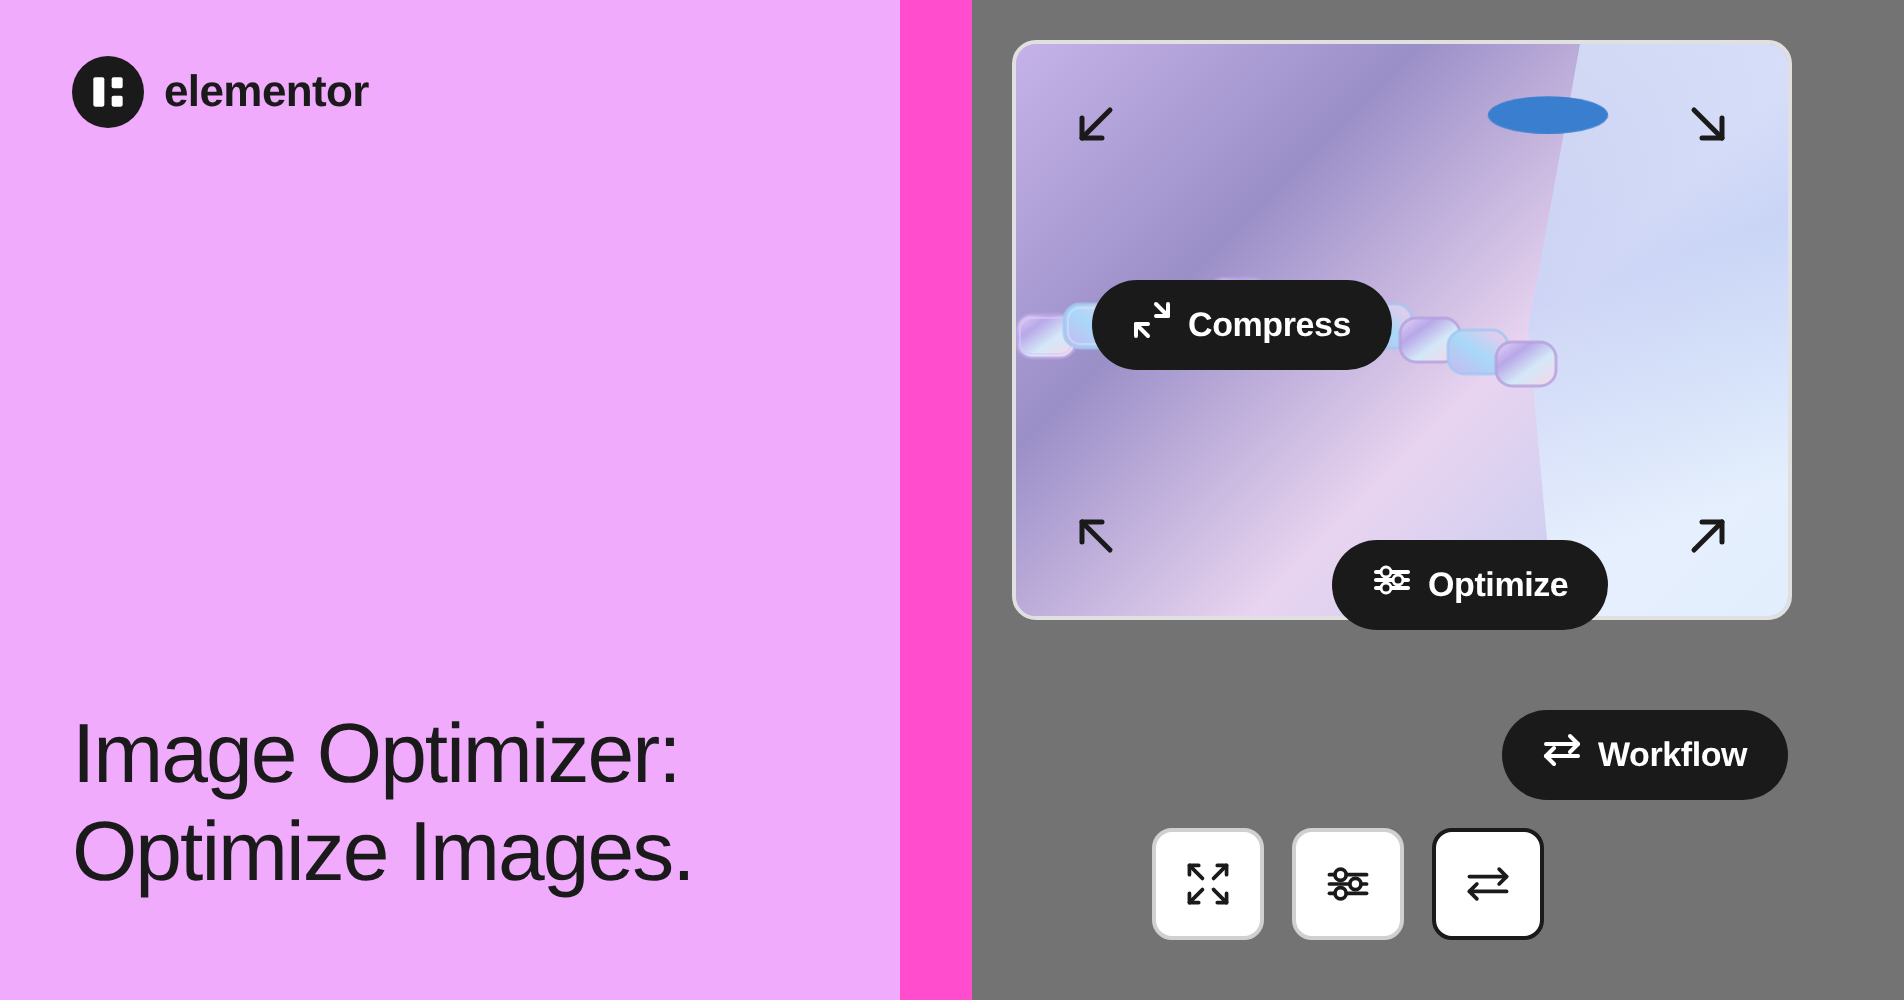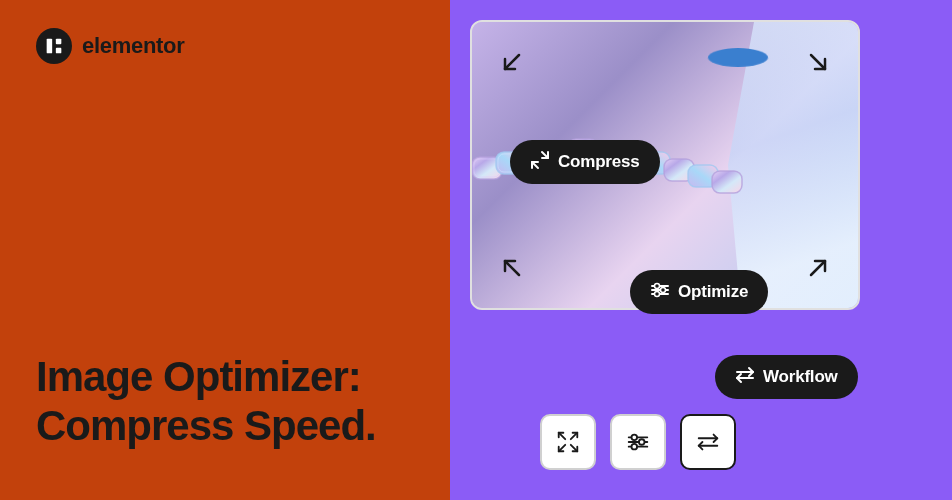--- a/index.html
+++ b/index.html
@@ -11,21 +11,21 @@
       font-family: 'Arial', sans-serif;
       background: #ff4dce;
       display: flex;
       position: relative;
     }
 
     
     .left-section {
       width: 450px;
       height: 500px;
-      background: #c2410c;
+      background: #f0abfc;
       display: flex;
       flex-direction: column;
       justify-content: space-between;
       padding: 28px 36px 40px 36px;
       position: relative;
       z-index: 2;
     }
 
     .logo-area {
       display: flex;
@@ -51,35 +51,36 @@
 
     .logo-text {
       font-size: 22px;
       font-weight: 700;
       color: #1a1a1a;
       letter-spacing: -0.3px;
     }
 
     .headline {
       font-size: 42px;
-      font-weight: 700;
+      font-weight: 400;
       color: #1a1a1a;
       line-height: 1.15;
       letter-spacing: -1px;
       margin-top: auto;
       padding-bottom: 10px;
     }
 
     
     .right-section {
       flex: 1;
       height: 500px;
-      background: #8b5cf6;
+      background: #737373;
       position: relative;
       overflow: hidden;
+      margin-left: 36px;
     }
 
     
     .image-card {
       position: absolute;
       top: 20px;
       left: 20px;
       width: 390px;
       height: 290px;
       background: #c8b4e8;
@@ -217,21 +218,21 @@
         <rect x="4" y="4" width="6" height="16" rx="1" fill="white"></rect>
         <rect x="14" y="4" width="6" height="6" rx="1" fill="white"></rect>
         <rect x="14" y="14" width="6" height="6" rx="1" fill="white"></rect>
       </svg>
     </div>
     <span class="logo-text">elementor</span>
   </div>
 
   <div class="headline">
     <div>Image Optimizer:</div>
-    <div>Compress Speed.</div>
+    <div>Optimize Images.</div>
   </div>
 
 </div>
 
 <div class="right-section">
 
   <div class="image-card">
     <div class="card-visual">
 
       <div style="position:absolute;top:0;right:0;width:130px;height:100%;background:linear-gradient(160deg,rgba(220,235,255,0.75) 0%,rgba(190,215,250,0.6) 40%,rgba(235,245,255,0.85) 80%);clip-path:polygon(20% 0%,100% 0%,100% 100%,10% 100%,0% 50%);"></div>

